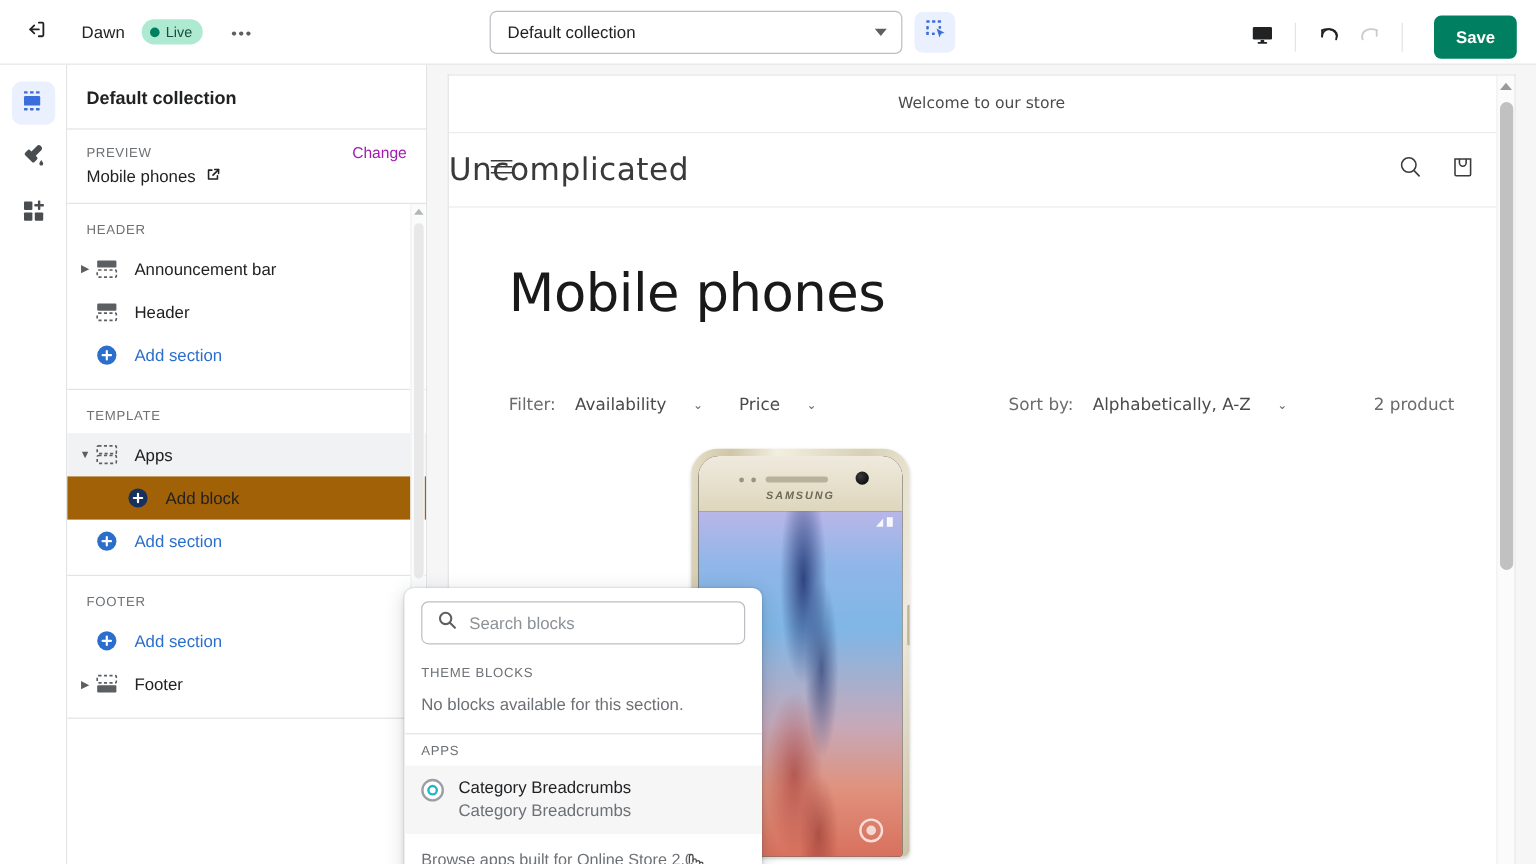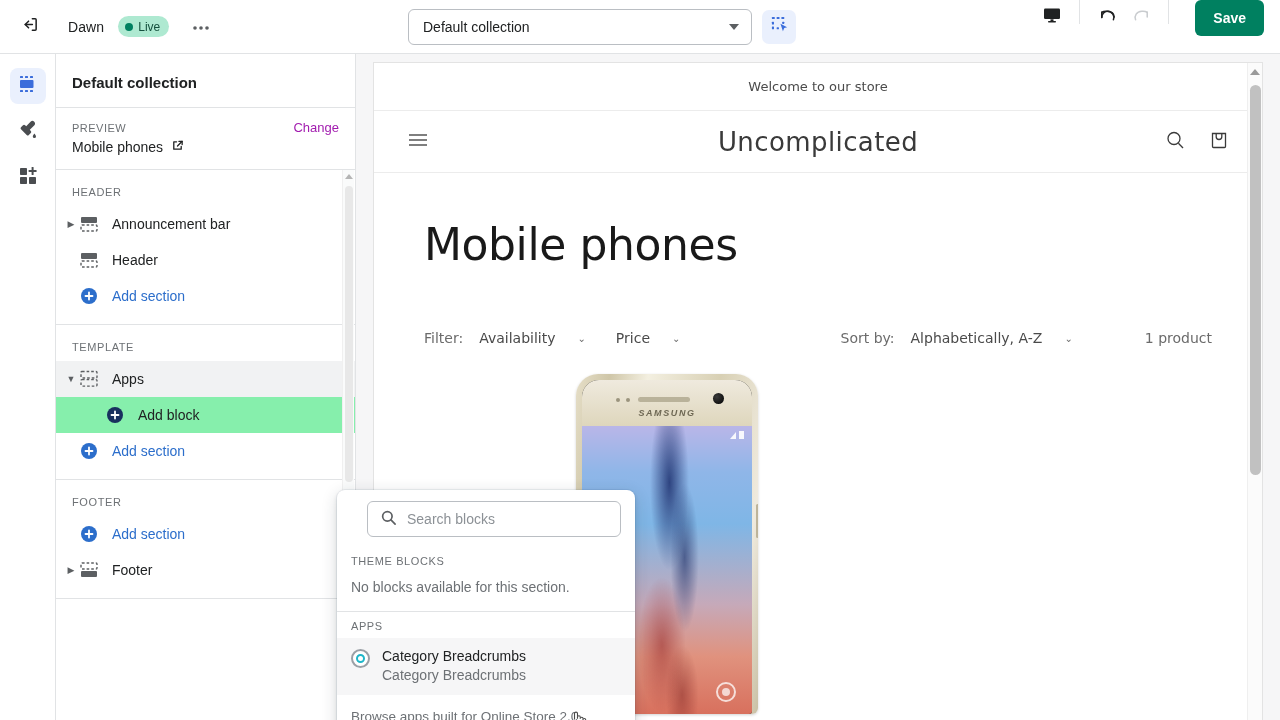--- a/index.html
+++ b/index.html
@@ -53,21 +53,21 @@
   }
   .caret { width: 0; height: 0; border-left: 5px solid transparent; border-right: 5px solid transparent; border-top: 6px solid #5c5f62; }
   .inspector-btn {
     width: 34px; height: 34px; border-radius: 7px;
     background: #eaf0fd;
     display: flex; align-items: center; justify-content: center; cursor: pointer;
   }
 
   .topbar-right {
     position: absolute; right: 0; top: 0; height: 62px;
-    display: flex; align-items: flex-start; gap: 0;
+    display: flex; align-items: center; gap: 0;
   }
   .tb-icon-btn {
     width: 34px; height: 34px; border-radius: 6px;
     display: flex; align-items: center; justify-content: center; cursor: pointer;
     color: #202223;
   }
   .tb-divider { width: 1px; height: 24px; background: #e1e3e5; margin: 0 10px; }
   .save-btn {
     background: #008060; color: #fff; border: none;
     height: 36px; padding: 0 18px; border-radius: 6px;
@@ -126,21 +126,21 @@
     font-size: 14px; color: #202223;
   }
   .sb-item.selected { background: #f1f2f3; }
   .sb-item .disclose {
     width: 14px; min-width: 14px; display: flex; align-items: center; justify-content: center;
     color: #5c5f62; font-size: 9px; margin-left: -8px;
   }
   .sb-item .ic { width: 22px; min-width: 22px; display: flex; align-items: center; justify-content: center; margin-right: 12px; }
   .sb-item.nodisc { padding-left: 22px; }
   .sb-item.sub { padding-left: 48px; }
-  .sb-item.sub.selected { background: #86efac; align-items: center; }
+  .sb-item.sub.selected { background: #a16207; align-items: center; }
   .sb-link { color: #2c6ecb; }
 
   
   .sb-scrollbar {
     position: absolute; right: 1px; top: 0; width: 12px; height: 100%;
     background: #fafbfb; border-left: 1px solid #f0f0f0;
   }
   .sb-scrollbar .arrow-up {
     width: 0; height: 0; margin: 4px auto 0 auto;
     border-left: 4px solid transparent; border-right: 4px solid transparent;
@@ -169,21 +169,21 @@
     font-size: 13px; color: #4b4b4b; border-bottom: 1px solid #ececec;
     font-family: "DejaVu Sans", sans-serif;
   }
   .pv-header {
     height: 62px; display: flex; align-items: center; justify-content: space-between;
     padding: 0 32px; border-bottom: 1px solid #ececec;
   }
   .pv-logo {
     font-size: 26px; color: #3a3a3a; letter-spacing: 0.4px;
     font-family: "DejaVu Sans", sans-serif; font-weight: 400;
-    position: absolute; left: 0; right: 0; text-align: center; pointer-events: none;
+    position: absolute; left: 0; right: 0; text-align: left; pointer-events: none;
   }
   .pv-hdr-right { display: flex; align-items: center; gap: 22px; z-index: 2; }
   .pv-body { padding: 0 50px; }
   .pv-h1 {
     font-size: 44px; font-weight: 400; color: #191919; letter-spacing: -0.4px;
     padding-top: 46px; font-family: "DejaVu Sans", sans-serif;
   }
   .pv-filters {
     display: flex; align-items: center; margin-top: 60px;
     font-size: 14px; color: #6b6b6b; font-family: "DejaVu Sans", sans-serif;
@@ -267,21 +267,20 @@
     width: 298px; height: 290px;
     background: #fff; border-radius: 8px;
     box-shadow: 0 0 0 1px rgba(6,44,82,.06), 0 4px 16px rgba(33,43,54,.18), 0 2px 4px rgba(33,43,54,.12);
     overflow: hidden; z-index: 30;
   }
   .pop-search-wrap { padding: 11px 14px 10px 14px; }
   .pop-search {
     height: 36px; border: 1px solid #babec3; border-radius: 6px;
     display: flex; align-items: center; gap: 10px; padding: 0 12px;
     background: #fff;
-    margin-left: 16px;
   }
   .pop-search input {
     border: none; outline: none; font-size: 14px; color: #202223;
     font-family: inherit; width: 100%; background: transparent;
   }
   .pop-search input::placeholder { color: #8c9196; }
   .pop-section-title {
     font-size: 11px; letter-spacing: 0.6px; color: #6d7175; font-weight: 500;
     padding: 8px 14px 6px 14px;
   }
@@ -611,21 +610,21 @@
             <span class="pv-chip">
               <span>Price</span>
               <span class="chev">⌄</span>
             </span>
             <span class="pv-right-filters">
               <span class="fl-label">Sort by:</span>
               <span class="pv-chip">
                 <span>Alphabetically, A-Z</span>
                 <span class="chev">⌄</span>
               </span>
-              <span class="pv-count">1 product</span>
+              <span class="pv-count">2 product</span>
             </span>
           </div>
 
           <div class="phone-area">
             <div class="phone">
               <div class="phone-inner">
                 <div class="phone-top">
                   <span class="sdot1"></span>
                   <span class="sdot2"></span>
                   <span class="speaker"></span>

